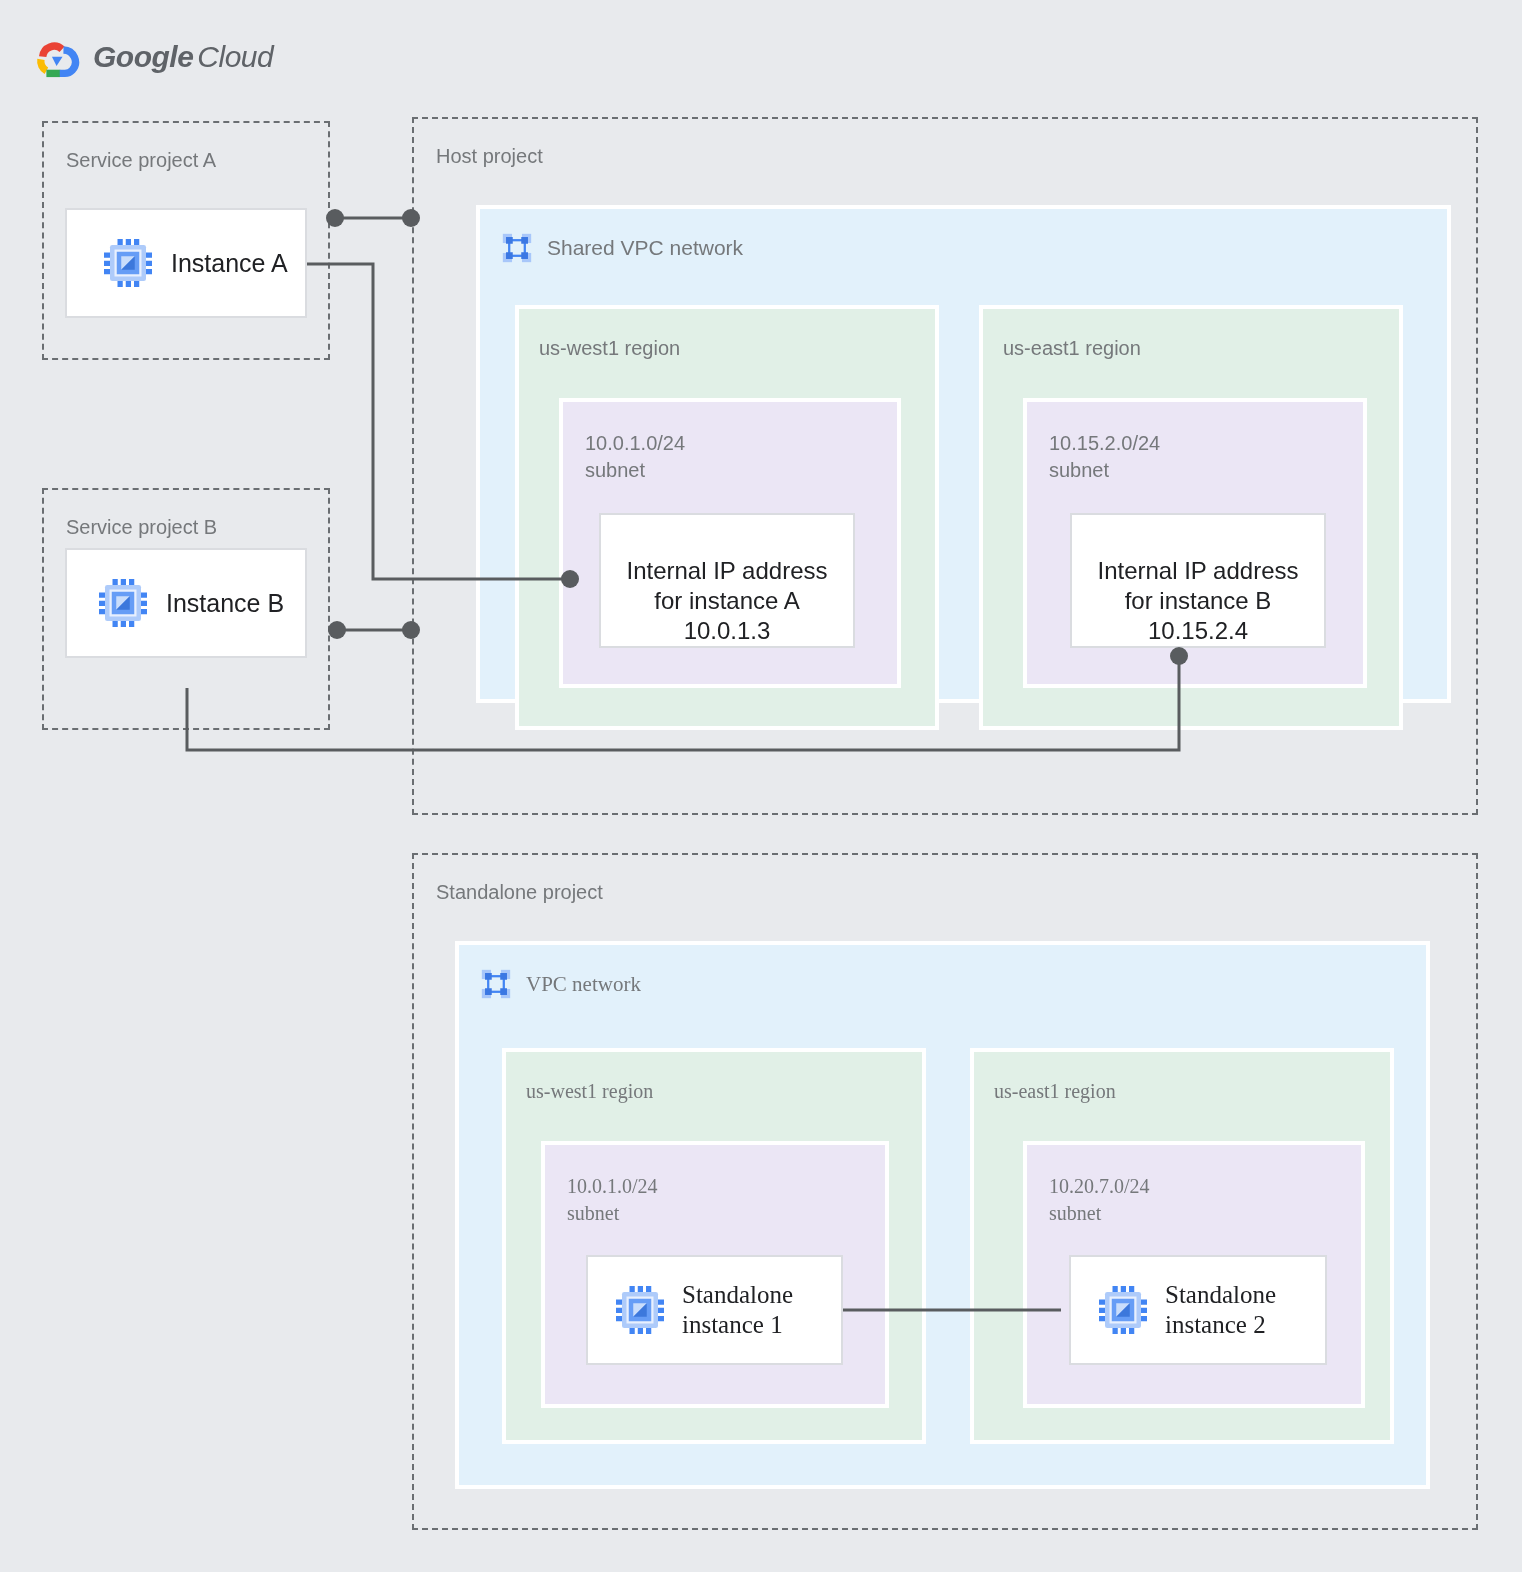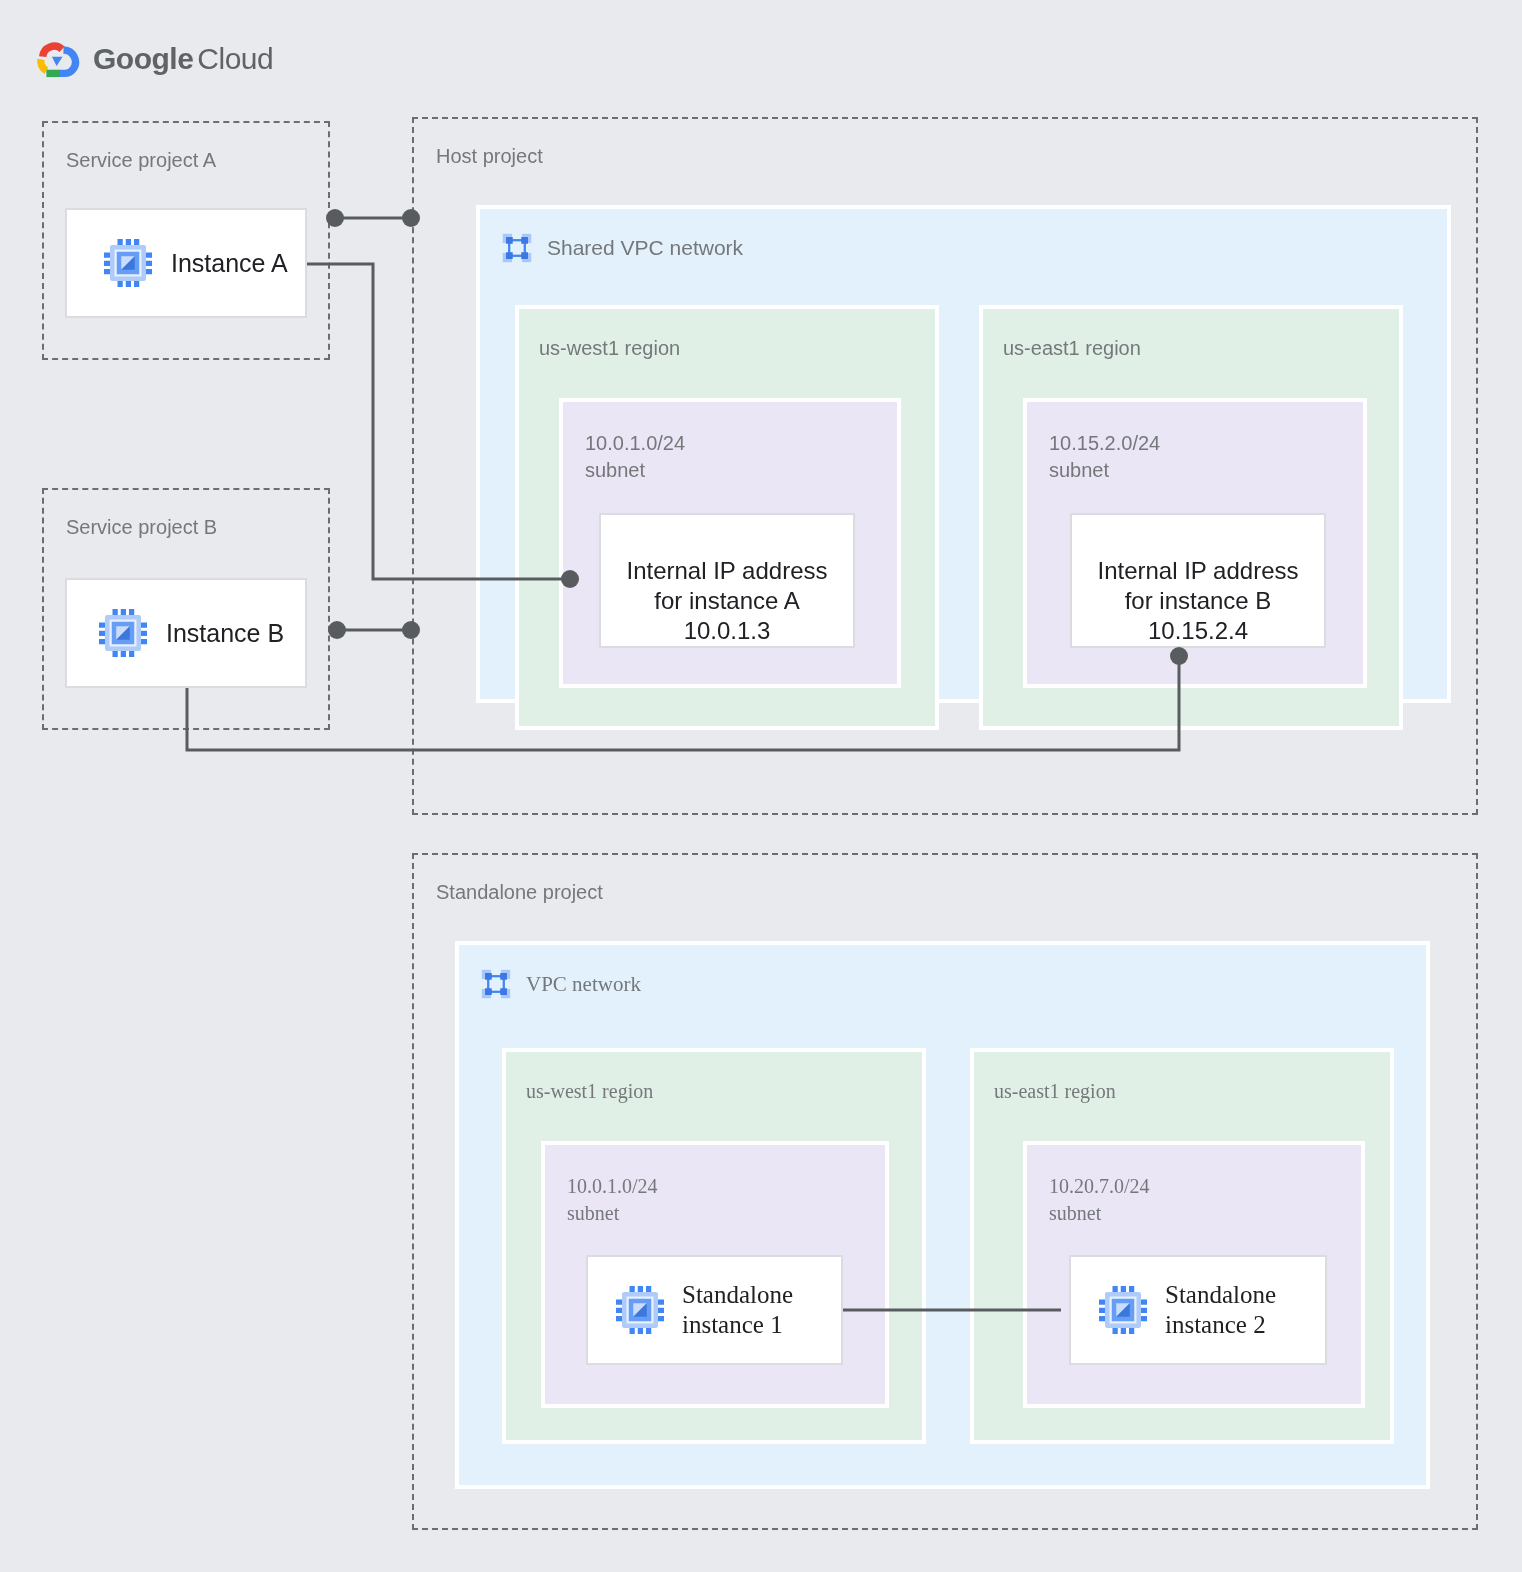--- a/index.html
+++ b/index.html
@@ -15,21 +15,21 @@
     --logo-gray: #5f6368;
   }
   * { margin:0; padding:0; box-sizing:border-box; }
   html,body { background:#fff; }
   body { font-family:"Liberation Sans", sans-serif; }
   .canvas {
     position:relative; width:1522px; height:1572px;
     background:var(--background); overflow:hidden;
   }
   
-  .logo { position:absolute; left:33px; top:40px; display:flex; align-items:center; gap:12px; }
+  .logo { position:absolute; left:33px; top:40px; display:flex; gap:12px;font-style:italic; }
   .logo-icon svg { display:block; }
   .logo-text { font-size:30px; color:var(--logo-gray); letter-spacing:-0.5px; }
   .logo-text .g { font-weight:700; }
   .logo-text .c { font-weight:400; margin-left:4px; }
 
   
   .dashed {
     position:absolute; border:2px dashed var(--dash-border);
   }
   .project-label {
@@ -113,21 +113,21 @@
     <path d="M23 23 L41 23 L23 41 Z" fill="#c9ddfb"></path>
     <path d="M41 23 L41 41 L23 41 Z" fill="#3c78dc"></path>
   </svg>
 </span>
     <span class="card-title">Instance A</span>
   </div>
 
   <div class="dashed" style="left:42px; top:488px; width:288px; height:242px;">
     <div class="project-label">Service project B</div>
   </div>
-  <div class="card instance-card" style="left:65px; top:578px; width:242px; height:110px;">
+  <div class="card instance-card" style="left:65px; top:548px; width:242px; height:110px;">
     <span>
   <svg width="48" height="48" viewBox="0 0 64 64" aria-hidden="true">
     <g fill="#4285f4">
       <rect x="18" y="0" width="7" height="10"></rect>
             <rect x="29" y="0" width="7" height="10"></rect>
             <rect x="40" y="0" width="7" height="10"></rect>
       <rect x="18" y="54" width="7" height="10"></rect>
             <rect x="29" y="54" width="7" height="10"></rect>
             <rect x="40" y="54" width="7" height="10"></rect>
       <rect x="0" y="18" width="10" height="7"></rect>

